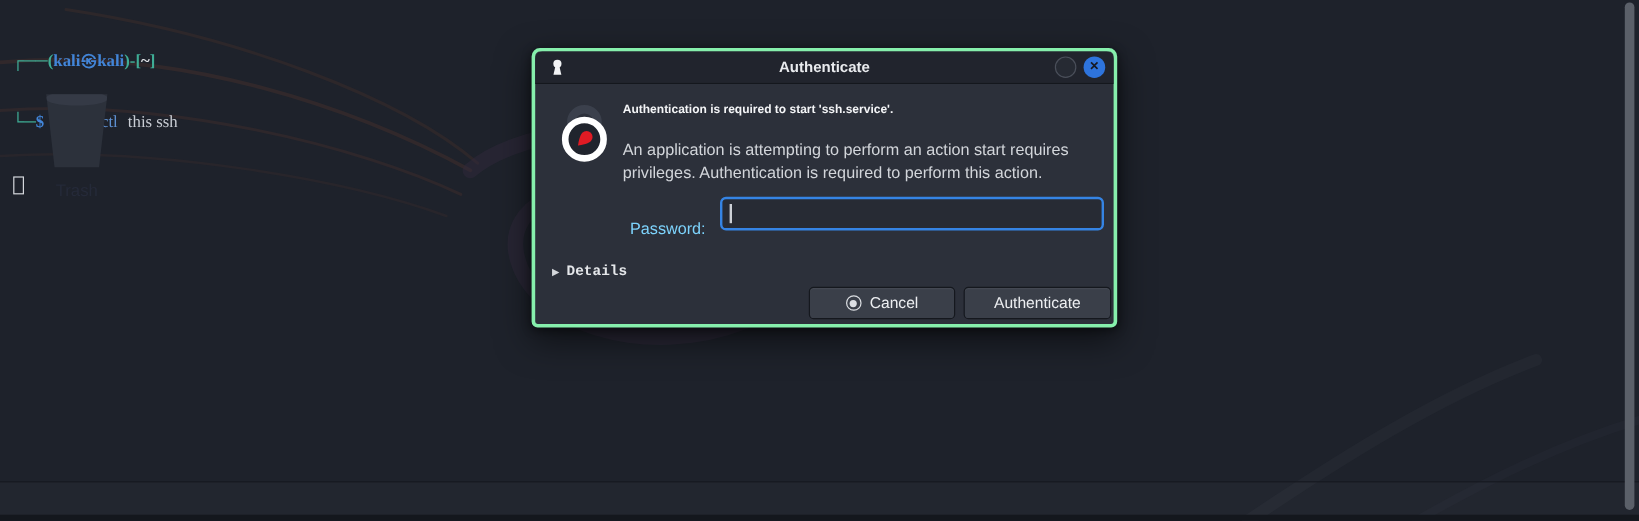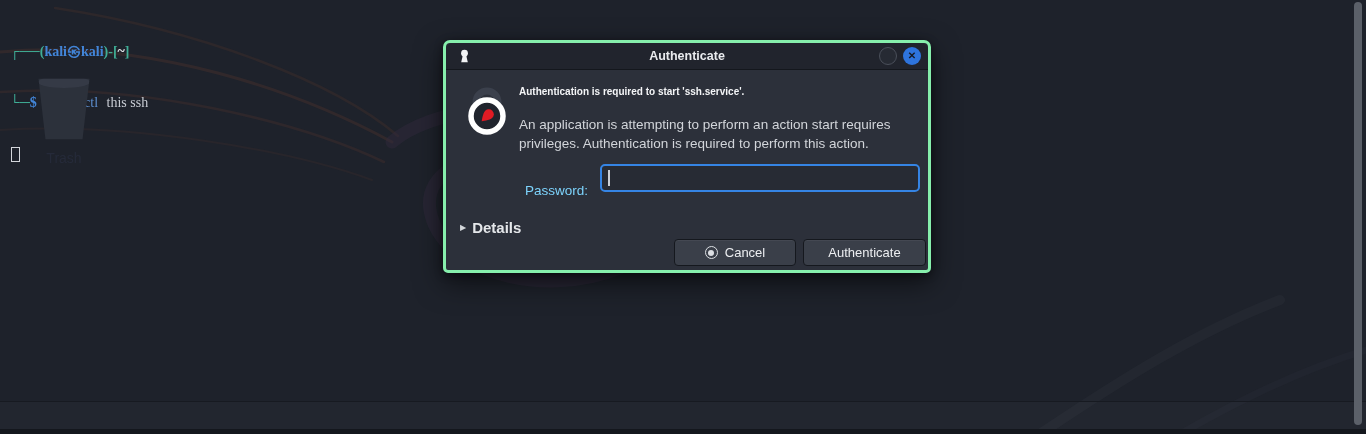--- a/index.html
+++ b/index.html
@@ -99,21 +99,21 @@
     outline:none; color:#e8eaee; font-size:13px; padding:0 8px;
     font-family:"Liberation Sans", sans-serif;
   }
   .caret { position:absolute; left:8px; top:6px; width:1.5px; height:16px; background:#ccd0d6; }
 
   .details {
     position:absolute; left:14px; top:176px;
     display:flex; align-items:center; gap:6px; cursor:pointer;
   }
   .details-arrow { font-size:8px; color:#d4d7db; }
-  .details-label { font-size:15px; font-weight:bold; color:#e5e7ea; }
+  .details-label { font-size:12px; font-weight:bold; color:#e5e7ea;font-family:Liberation Mono, monospace; }
 
   .btn {
     position:absolute; top:196px; height:27px;
     background:#3a3f49; border:1px solid #15181e; border-radius:4px;
     box-shadow:inset 0 1px 0 rgba(255,255,255,0.05);
     color:#eceef1; font-size:13px; font-family:"Liberation Sans", sans-serif;
     display:flex; align-items:center; justify-content:center; gap:7px;
     cursor:pointer;
   }
   .btn-cancel { left:228px; width:122px; }

